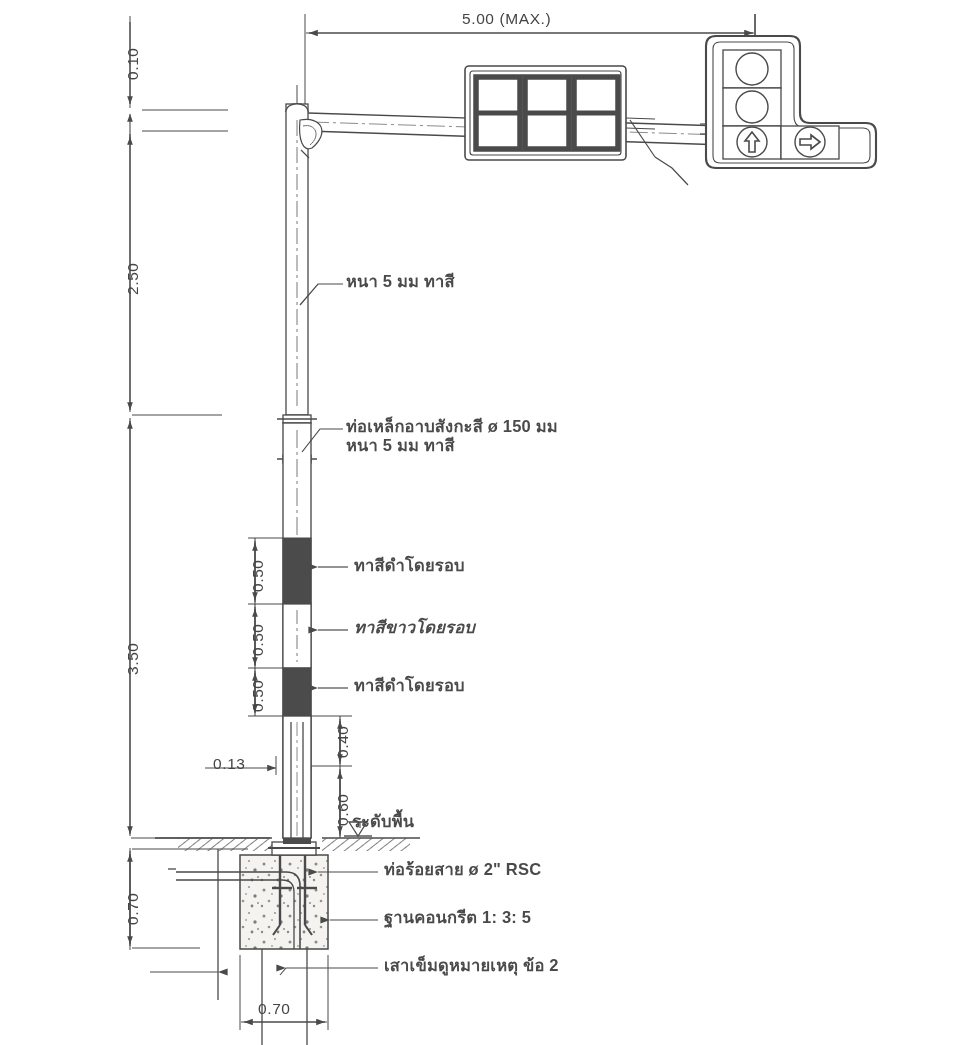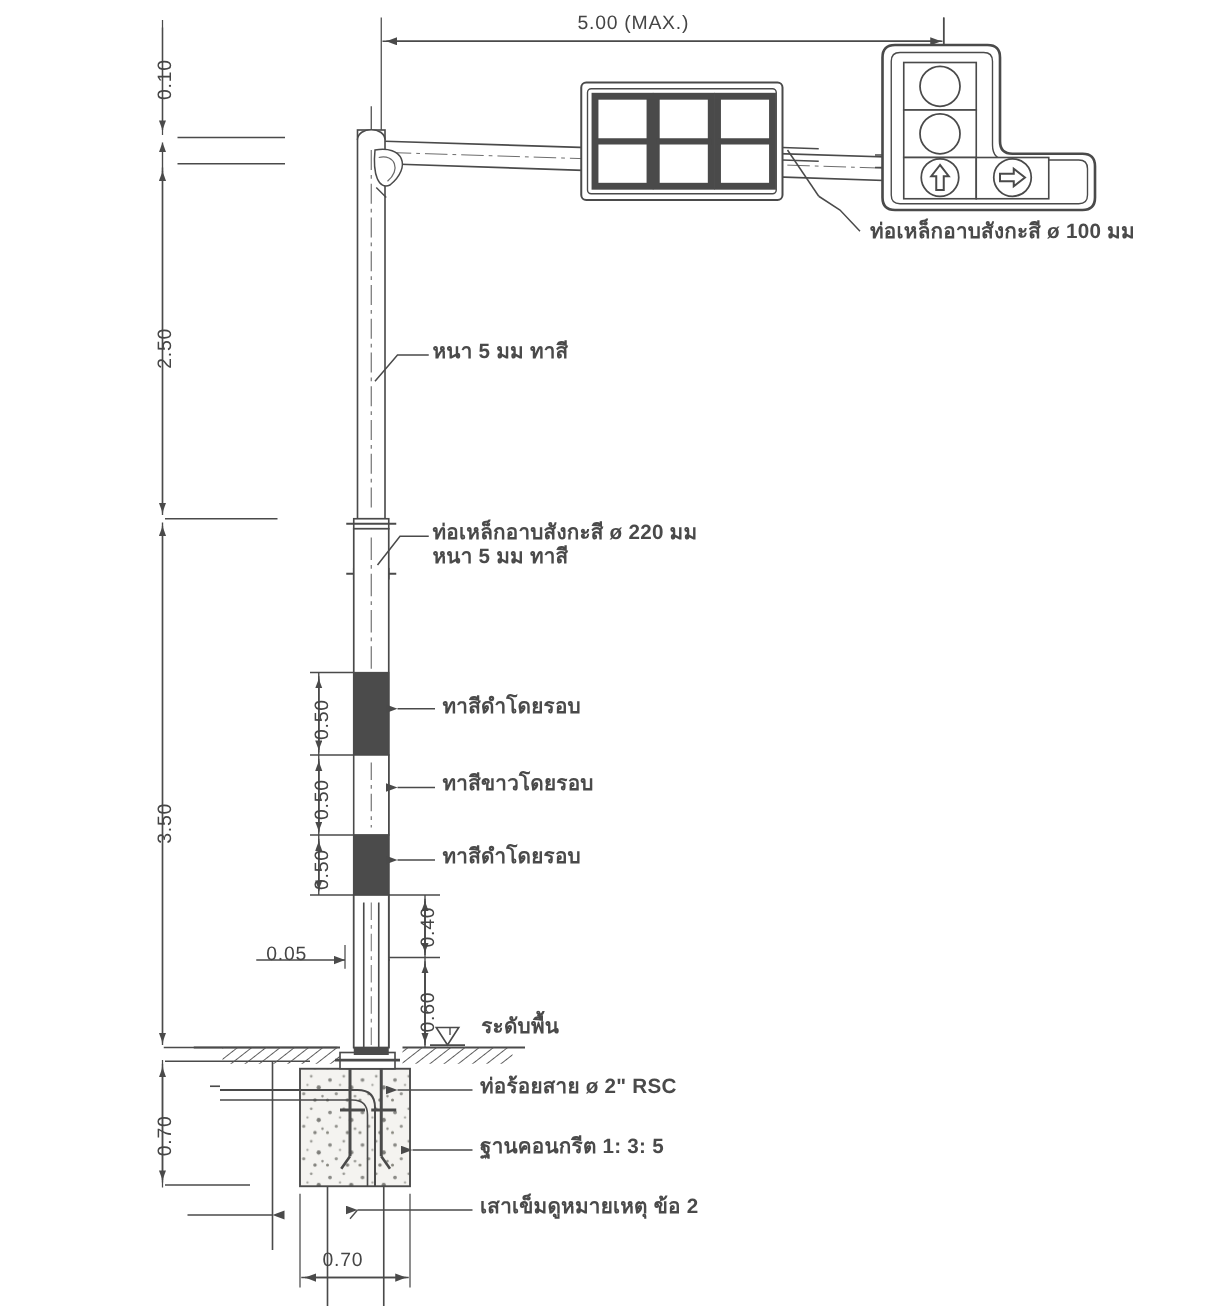--- a/index.html
+++ b/index.html
@@ -281,44 +281,43 @@
 
   <div class="dimv" style="left:124px; top:675px;">3.50</div>
 
   <div class="dimv" style="left:249px; top:592px;">0.50</div>
   <div class="dimv" style="left:249px; top:656px;">0.50</div>
   <div class="dimv" style="left:249px; top:712px;">0.50</div>
 
   <div class="dimv" style="left:334px; top:758px;">0.40</div>
   <div class="dimv" style="left:334px; top:826px;">0.60</div>
 
-  <div class="lbl dim" style="left:213px; top:755px;">0.05</div>
+  <div class="lbl dim" style="left:213px; top:755px;">0.13</div>
 
   <div class="dimv" style="left:124px; top:925px;">0.70</div>
 
   <div class="lbl dim" style="left:258px; top:1000px;">0.70</div>
 
   <div class="lbl thai" style="left:696px; top:176px;">
-    <div>ท่อเหล็กอาบสังกะสี ø 100 มม</div>
   </div>
 
   <div class="lbl thai" style="left:346px; top:272px;">
     <div>หนา 5 มม  ทาสี</div>
   </div>
 
   <div class="lbl thai" style="left:346px; top:417px;">
-    <div>ท่อเหล็กอาบสังกะสี ø 220 มม</div>
+    <div>ท่อเหล็กอาบสังกะสี ø 150 มม</div>
     <div>หนา 5 มม  ทาสี</div>
   </div>
 
   <div class="lbl thai" style="left:354px; top:556px;">ทาสีดำโดยรอบ</div>
-  <div class="lbl thai" style="left:354px; top:618px;">ทาสีขาวโดยรอบ</div>
+  <div class="lbl thai" style="left:354px; top:618px;font-style:italic;">ทาสีขาวโดยรอบ</div>
   <div class="lbl thai" style="left:354px; top:676px;">ทาสีดำโดยรอบ</div>
 
-  <div class="lbl thai" style="left:385px; top:812px;">ระดับพื้น</div>
+  <div class="lbl thai" style="left:352px; top:812px;">ระดับพื้น</div>
 
   <div class="lbl thai" style="left:384px; top:860px;">ท่อร้อยสาย ø 2" RSC</div>
 
   <div class="lbl thai" style="left:384px; top:908px;">ฐานคอนกรีต 1: 3: 5</div>
 
   <div class="lbl thai" style="left:384px; top:956px;">เสาเข็มดูหมายเหตุ ข้อ 2</div>
 
 
 </div>
 

